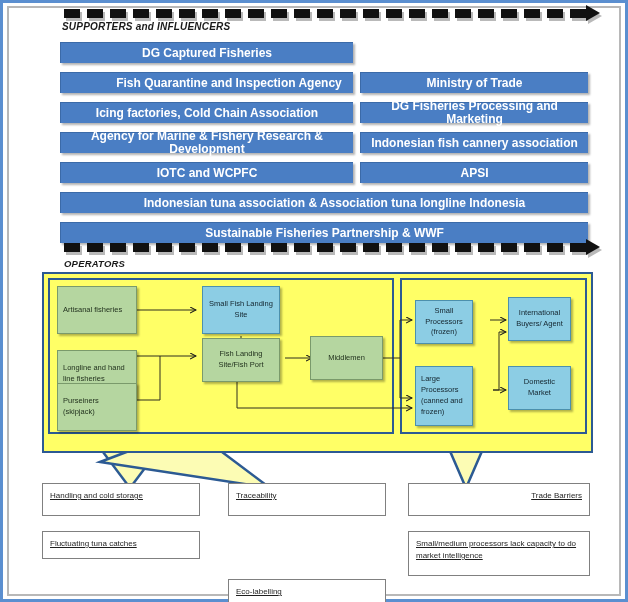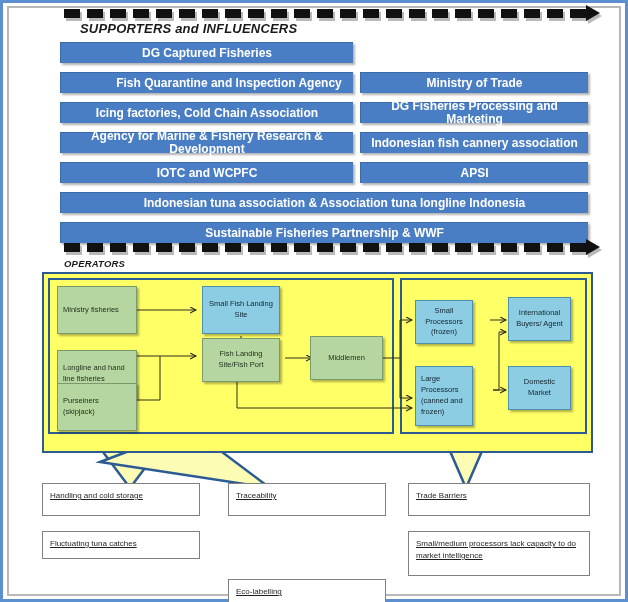--- a/index.html
+++ b/index.html
@@ -147,21 +147,21 @@
   <div class="frame-gray"></div>
   <div class="frame-inner-white"></div>
 
   <div class="dash-band" style="left:64px;top:9px;width:524px;">
     <div class="dash-shadow"></div>
     <div class="dash-line"></div>
     <div class="dash-head-shadow" style="left:524px;"></div>
     <div class="dash-head" style="left:522px;"></div>
   </div>
 
-  <div class="section-caption" style="left:80px;top:21px;font-size:13px;">SUPPORTERS and INFLUENCERS</div>
+  <div class="section-caption" style="left:62px;top:21px;font-size:10px;">SUPPORTERS and INFLUENCERS</div>
 
   <div class="bar" style="left:60px;top:42px;width:293px;height:21px;">DG Captured Fisheries</div>
 
   <div class="bar" style="left:60px;top:72px;width:293px;height:21px;padding-left:48px;">Fish Quarantine and Inspection Agency</div>
 
   <div class="bar" style="left:60px;top:102px;width:293px;height:21px;">Icing factories, Cold Chain Association</div>
 
   <div class="bar" style="left:60px;top:132px;width:293px;height:21px;">Agency for Marine &amp; Fishery Research &amp; Development</div>
 
   <div class="bar" style="left:60px;top:162px;width:293px;height:21px;">IOTC and WCPFC</div>
@@ -230,21 +230,21 @@
       <path d="M400,358 L400,398 L412,398" marker-end="url(#ah)"></path>
 
       <path d="M490,320 L506,320" marker-end="url(#ah)"></path>
 
       <path d="M493,390 L499,390 L499,332 L506,332" marker-end="url(#ah)"></path>
 
       <path d="M493,390 L506,390" marker-end="url(#ah)"></path>
     </g>
   </svg>
 
-  <div class="node green" style="left:57px;top:286px;width:80px;height:48px;">Ministry fisheries</div>
+  <div class="node green" style="left:57px;top:286px;width:80px;height:48px;">Artisanal fisheries</div>
 
   <div class="node green" style="left:57px;top:338px;width:80px;height:48px;margin-top:12px;">Longline and hand line fisheries</div>
 
   <div class="node green" style="left:57px;top:383px;width:80px;height:48px;">Purseiners (skipjack)</div>
 
   <div class="node blue center" style="left:202px;top:286px;width:78px;height:48px;">Small Fish Landing Site</div>
 
   <div class="node green center" style="left:202px;top:338px;width:78px;height:44px;">Fish Landing Site/Fish Port</div>
 
   <div class="node green center" style="left:310px;top:336px;width:73px;height:44px;">Middlemen</div>
@@ -254,21 +254,21 @@
   <div class="node blue left" style="left:415px;top:366px;width:58px;height:60px;">Large Processors (canned and frozen)</div>
 
   <div class="node blue center" style="left:508px;top:297px;width:63px;height:44px;">International Buyers/ Agent</div>
 
   <div class="node blue center" style="left:508px;top:366px;width:63px;height:44px;">Domestic Market</div>
 
   <div class="issue" style="left:42px;top:483px;width:158px;height:33px;">Handling and cold storage</div>
 
   <div class="issue" style="left:228px;top:483px;width:158px;height:33px;">Traceability</div>
 
-  <div class="issue" style="left:408px;top:483px;width:182px;height:33px;">Trade Barriers</div>
+  <div class="issue" style="left:408px;top:483px;width:182px;height:33px;text-align:right;">Trade Barriers</div>
 
   <div class="issue" style="left:42px;top:531px;width:158px;height:28px;">Fluctuating tuna catches</div>
 
   <div class="issue" style="left:228px;top:531px;width:158px;height:28px;margin-top:48px;">Eco-labelling</div>
 
   <div class="issue" style="left:408px;top:531px;width:182px;height:45px;">Small/medium processors lack capacity to do market intelligence</div>
 
 </div>
 
 </body></html>

